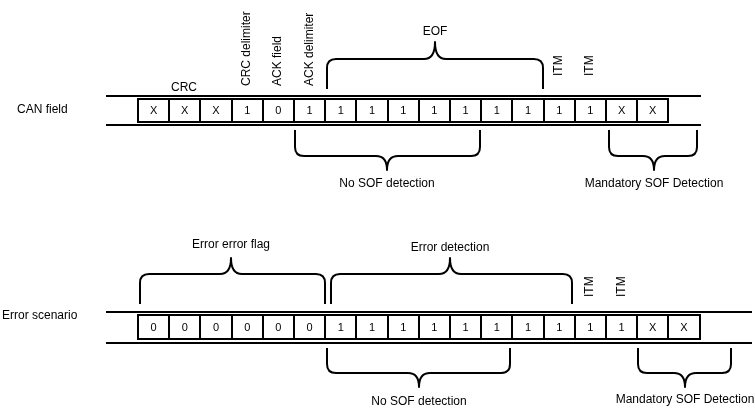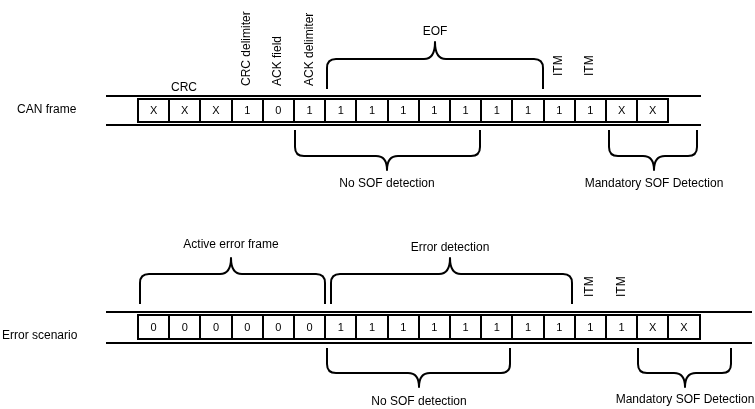--- a/index.html
+++ b/index.html
@@ -30,21 +30,21 @@
   .rowlabel{position:absolute;font-size:12px;white-space:nowrap;}
   svg.braces{position:absolute;left:0;top:0;pointer-events:none;}
   path.brace{fill:none;stroke:#000;stroke-width:2;stroke-linejoin:round;}
 </style>
 </head>
 <body>
 
 <div class="page">
 
   <div>
-    <div class="rowlabel" style="left:17px;top:102px">CAN frame</div>
+    <div class="rowlabel" style="left:17px;top:102px">CAN field</div>
 
     <div class="hlabel ctr" style="left:184px;top:80px">CRC</div>
     <div class="vlabel" style="left:253.2px;top:72px">CRC delimiter</div>
     <div class="vlabel" style="left:284.4px;top:72px">ACK field</div>
     <div class="vlabel" style="left:315.6px;top:72px">ACK delimiter</div>
     <div class="hlabel ctr" style="left:435px;top:24px">EOF</div>
     <div class="vlabel" style="left:565.2px;top:62px">ITM</div>
     <div class="vlabel" style="left:596.4px;top:62px">ITM</div>
 
     <div class="track track-top"></div>
@@ -64,23 +64,23 @@
     <div class="cell t" style="left:542.6px">1</div>
     <div class="cell t" style="left:573.8px">1</div>
     <div class="cell t" style="left:605px">X</div>
     <div class="cell t" style="left:636.2px">X</div>
 
     <div class="hlabel ctr" style="left:387px;top:176px">No SOF detection</div>
     <div class="hlabel ctr" style="left:654px;top:176px">Mandatory SOF Detection</div>
   </div>
 
   <div>
-    <div class="rowlabel" style="left:2px;top:328px">Error scenario</div>
+    <div class="rowlabel" style="left:2px;top:308px">Error scenario</div>
 
-    <div class="hlabel ctr" style="left:231px;top:237px">Active error frame</div>
+    <div class="hlabel ctr" style="left:231px;top:237px">Error error flag</div>
     <div class="hlabel ctr" style="left:450px;top:240px">Error detection</div>
     <div class="vlabel" style="left:596.4px;top:283px">ITM</div>
     <div class="vlabel" style="left:627.6px;top:283px">ITM</div>
 
     <div class="track track-bottom"></div>
     <div class="cell b" style="left:137px">0</div>
     <div class="cell b" style="left:168.2px">0</div>
     <div class="cell b" style="left:199.4px">0</div>
     <div class="cell b" style="left:230.6px">0</div>
     <div class="cell b" style="left:261.8px">0</div>

